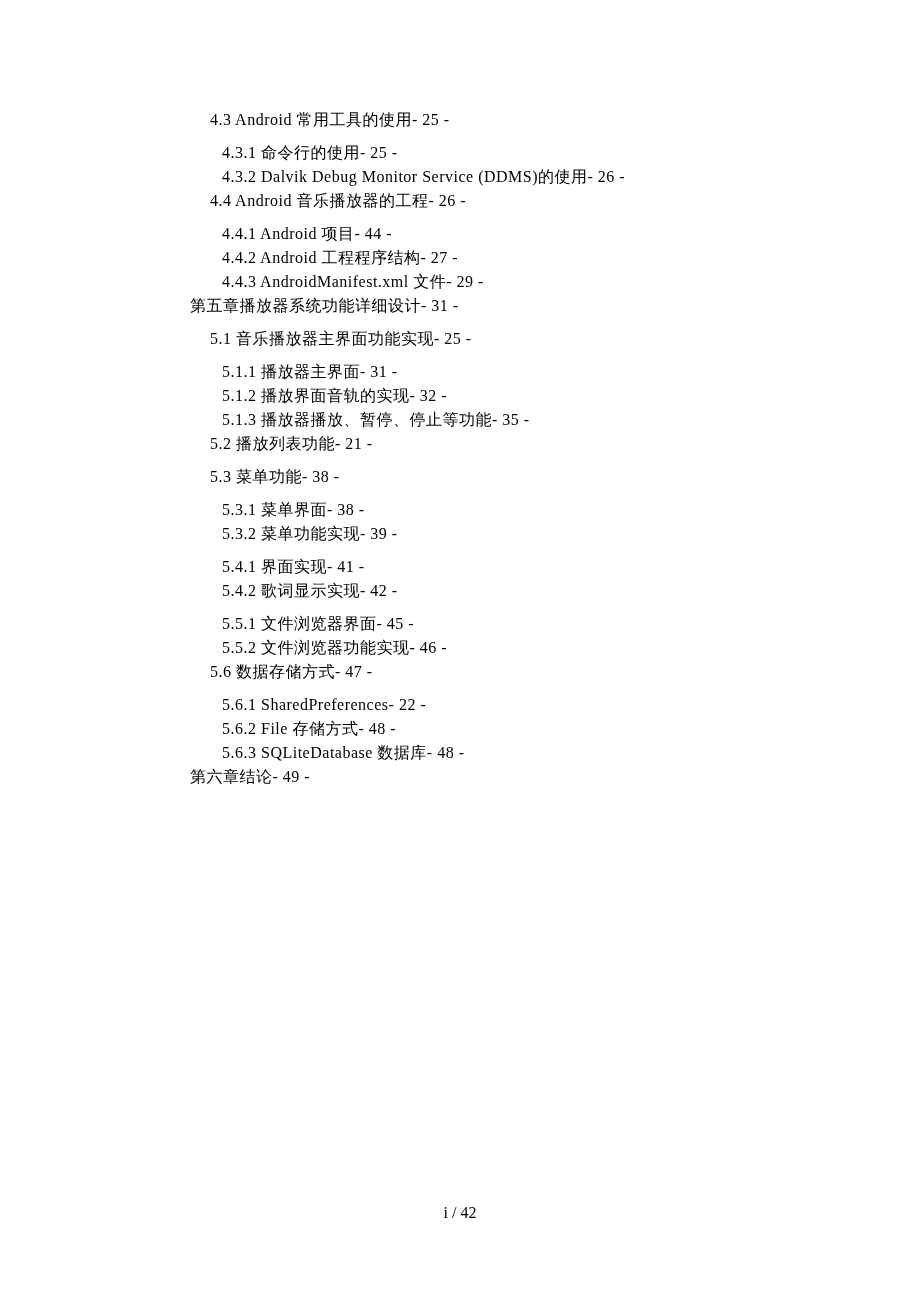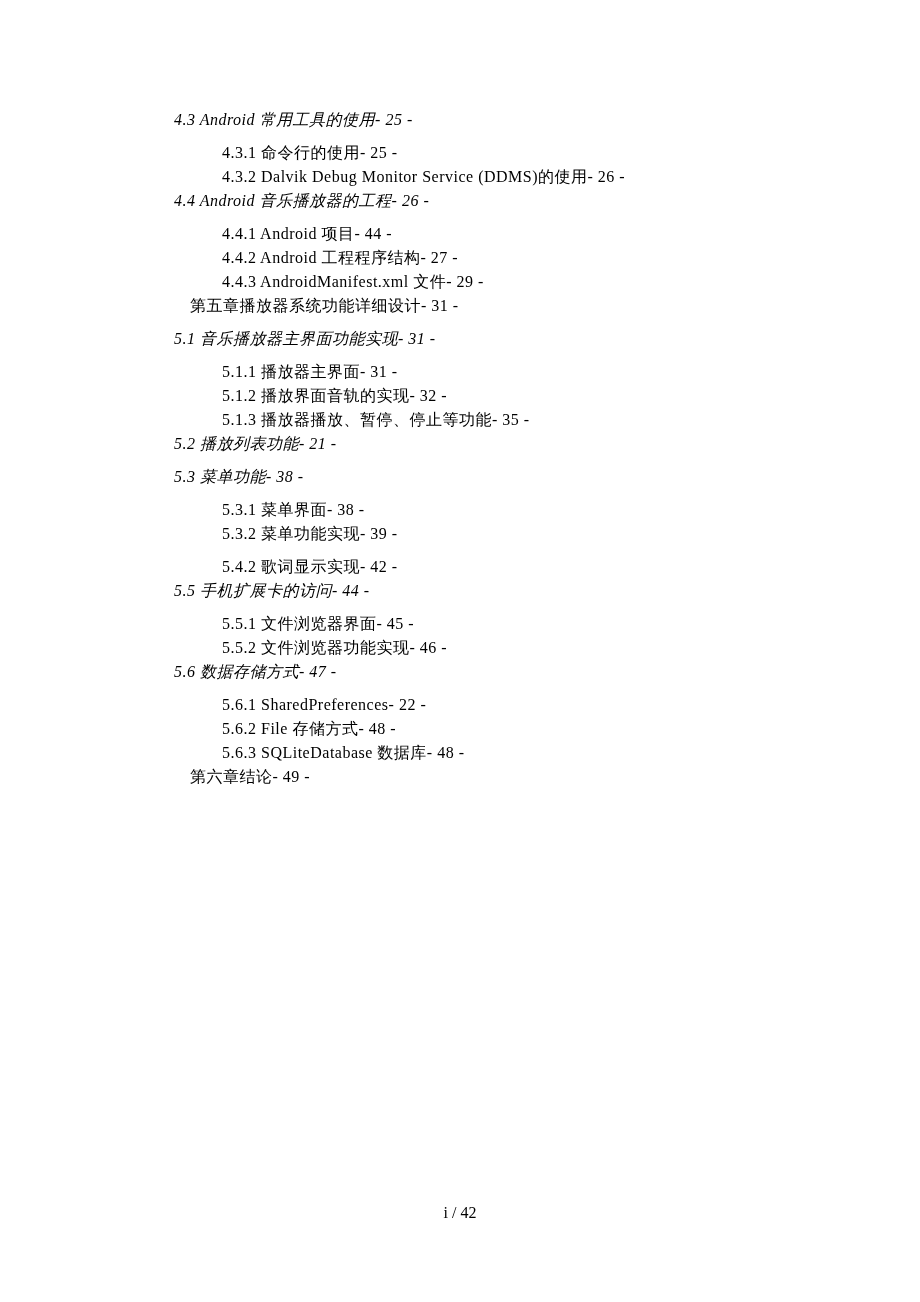--- a/index.html
+++ b/index.html
@@ -21,21 +21,21 @@
     }
     .toc-line {
       line-height: 24px;
       white-space: nowrap;
       letter-spacing: 0.5px;
     }
     .level0 {
       margin-left: 16px;
     }
     .level1 {
-      font-style: italic;
+      margin-left: 36px;
     }
     .level2 {
       margin-left: 48px;
     }
     .spacer {
       height: 9px;
     }
     .footer {
       position: absolute;
       bottom: 80px;
@@ -53,34 +53,34 @@
     <div class="spacer"></div>
     <div class="toc-line level2">4.3.1 命令行的使用- 25 -</div>
     <div class="toc-line level2">4.3.2 Dalvik Debug Monitor Service (DDMS)的使用- 26 -</div>
     <div class="toc-line level1">4.4 Android 音乐播放器的工程- 26 -</div>
     <div class="spacer"></div>
     <div class="toc-line level2">4.4.1 Android 项目- 44 -</div>
     <div class="toc-line level2">4.4.2 Android 工程程序结构- 27 -</div>
     <div class="toc-line level2">4.4.3 AndroidManifest.xml 文件- 29 -</div>
     <div class="toc-line level0">第五章播放器系统功能详细设计- 31 -</div>
     <div class="spacer"></div>
-    <div class="toc-line level1">5.1 音乐播放器主界面功能实现- 31 -</div>
+    <div class="toc-line level1">5.1 音乐播放器主界面功能实现- 25 -</div>
     <div class="spacer"></div>
     <div class="toc-line level2">5.1.1 播放器主界面- 31 -</div>
     <div class="toc-line level2">5.1.2 播放界面音轨的实现- 32 -</div>
     <div class="toc-line level2">5.1.3 播放器播放、暂停、停止等功能- 35 -</div>
     <div class="toc-line level1">5.2 播放列表功能- 21 -</div>
     <div class="spacer"></div>
     <div class="toc-line level1">5.3 菜单功能- 38 -</div>
     <div class="spacer"></div>
     <div class="toc-line level2">5.3.1 菜单界面- 38 -</div>
     <div class="toc-line level2">5.3.2 菜单功能实现- 39 -</div>
     <div class="spacer"></div>
+    <div class="toc-line level2">5.4.1 界面实现- 41 -</div>
     <div class="toc-line level2">5.4.2 歌词显示实现- 42 -</div>
-    <div class="toc-line level1">5.5 手机扩展卡的访问- 44 -</div>
     <div class="spacer"></div>
     <div class="toc-line level2">5.5.1 文件浏览器界面- 45 -</div>
     <div class="toc-line level2">5.5.2 文件浏览器功能实现- 46 -</div>
     <div class="toc-line level1">5.6 数据存储方式- 47 -</div>
     <div class="spacer"></div>
     <div class="toc-line level2">5.6.1 SharedPreferences- 22 -</div>
     <div class="toc-line level2">5.6.2 File 存储方式- 48 -</div>
     <div class="toc-line level2">5.6.3 SQLiteDatabase 数据库- 48 -</div>
     <div class="toc-line level0">第六章结论- 49 -</div>
   </div>

